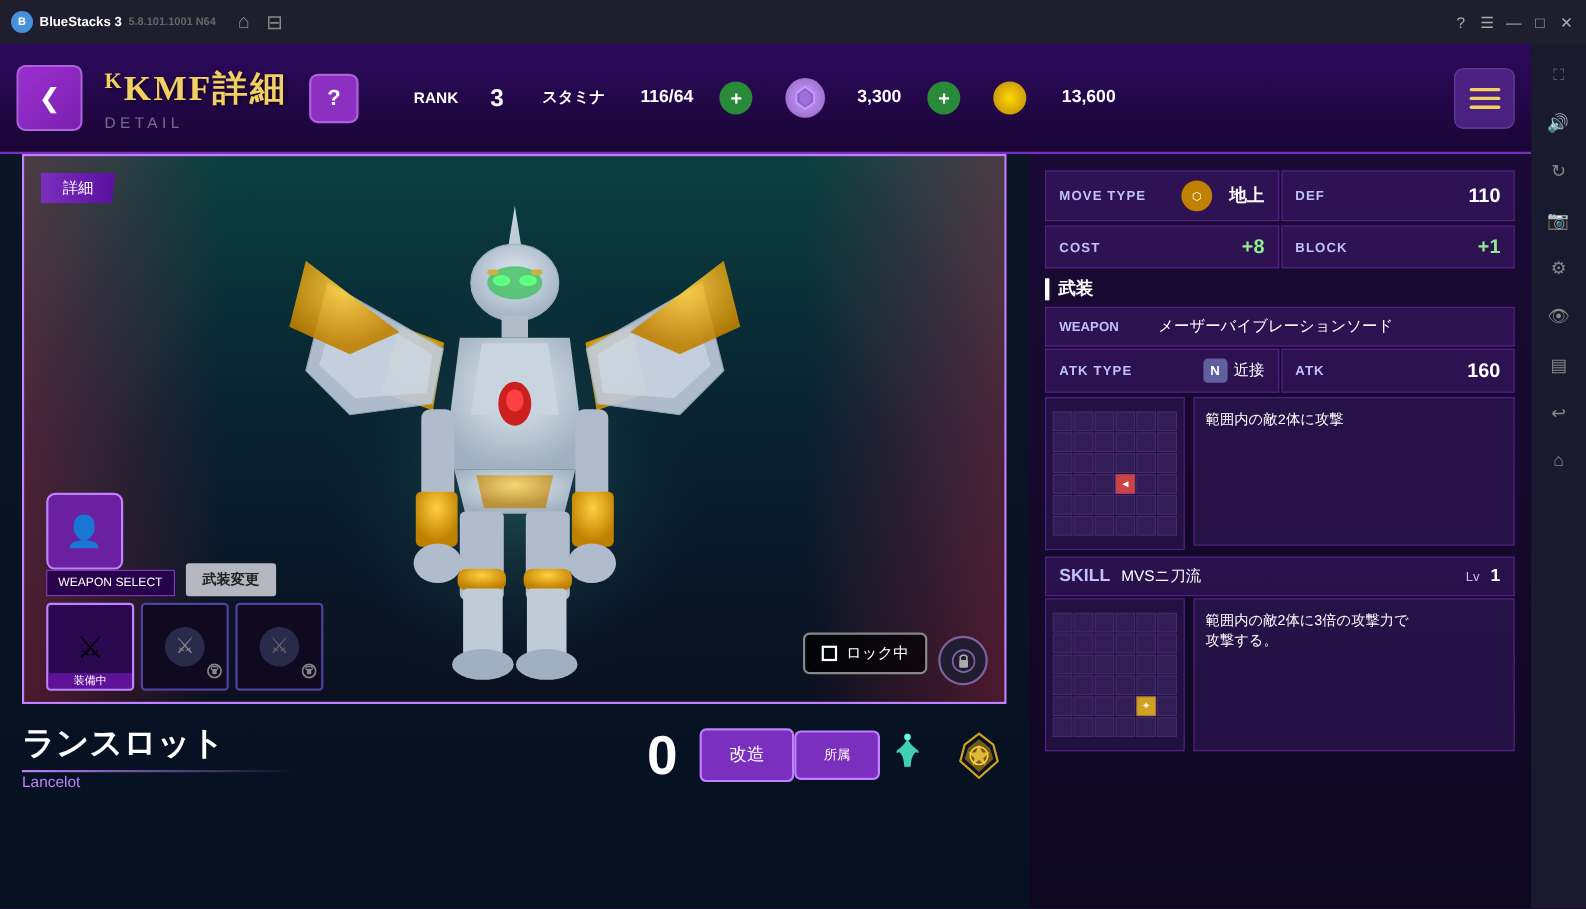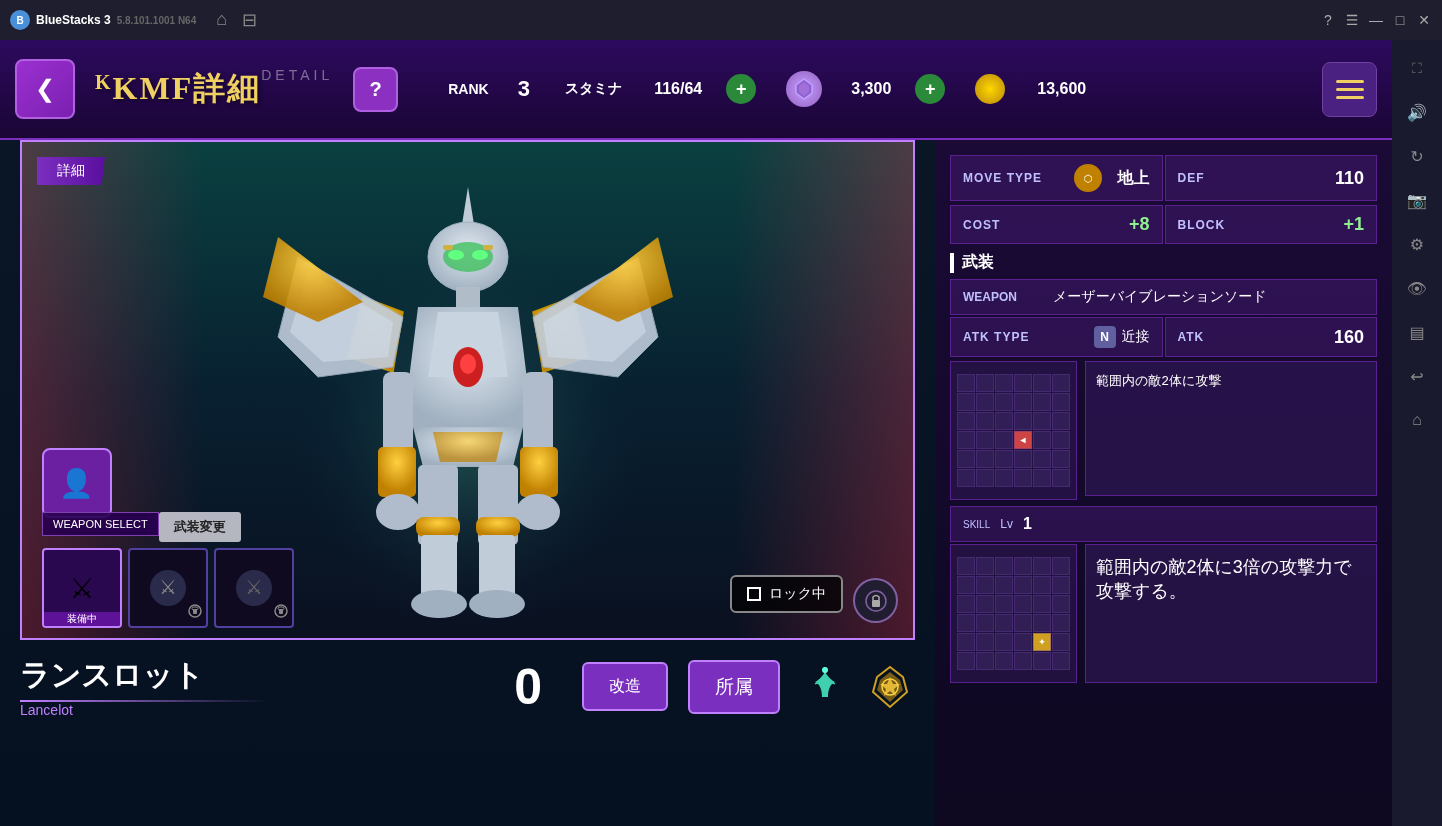--- a/index.html
+++ b/index.html
@@ -107,21 +107,21 @@
     }
     .back-btn {
       width: 60px; height: 60px;
       background: linear-gradient(135deg, #9b30d0, #7b20b0);
       border-radius: 8px;
       display: flex; align-items: center; justify-content: center;
       color: white; font-size: 24px; cursor: pointer;
       border: 2px solid #b060e0;
     }
     .title-area {
-      display: flex; flex-direction: row;
+      display: flex; flex-direction: column;
     }
     .game-title {
       font-size: 32px;
       font-weight: bold;
       color: #f0d060;
       font-family: serif;
       text-shadow: 2px 2px 4px rgba(0,0,0,0.5);
       letter-spacing: 2px;
     }
     .title-sub {
@@ -320,21 +320,20 @@
       border-radius: 50%;
       display: flex; align-items: center; justify-content: center;
       color: #ccc; font-size: 20px;
     }
 
     
     .char-info-bar {
       padding: 15px 20px;
       display: flex;
       align-items: center;
-      gap: 20px;
     }
     .char-name-jp {
       font-size: 30px;
       color: white;
       font-weight: bold;
     }
     .char-name-en {
       font-size: 14px;
       color: #c080ff;
     }
@@ -357,21 +356,21 @@
       color: white;
       font-size: 16px;
       border-radius: 6px;
       cursor: pointer;
       border: 2px solid #c080ff;
     }
     .shozoku-btn {
       background: #7b2fbe;
       padding: 12px 25px;
       color: white;
-      font-size: 19px;
+      font-size: 12px;
       border-radius: 6px;
       cursor: pointer;
       border: 2px solid #c080ff;
     }
     .faction-icons {
       display: flex; gap: 15px; align-items: center;
     }
 
     
     .right-panel {
@@ -515,22 +514,22 @@
       display: flex;
       align-items: center;
       background: rgba(80,30,130,0.4);
       border: 1px solid #5a2090;
       padding: 8px 12px;
       margin-bottom: 2px;
       gap: 10px;
     }
     .skill-label {
       color: #c0c0ff;
-      font-size: 10px;
-      font-weight: normal;
+      font-size: 16px;
+      font-weight: bold;
     }
     .skill-name {
       color: white;
       font-size: 14px;
       flex: 1;
     }
     .lv-badge {
       color: #c0c0ff;
       font-size: 12px;
     }
@@ -543,21 +542,21 @@
       display: grid;
       grid-template-columns: repeat(6, 18px);
       grid-template-rows: repeat(6, 18px);
       gap: 1px;
     }
     .skill-desc-box {
       background: rgba(50,25,90,0.6);
       border: 1px solid #5a2090;
       padding: 10px;
       color: white;
-      font-size: 18px;
+      font-size: 13px;
     }
 
     
     .faction-icon {
       width: 50px; height: 50px;
       display: flex; align-items: center; justify-content: center;
       font-size: 30px;
     }
 
     .cost-plus {
@@ -729,21 +728,21 @@
               <ellipse cx="221" cy="447" rx="28" ry="14" fill="#a0b0c0"></ellipse>
               <ellipse cx="279" cy="447" rx="28" ry="14" fill="#a0b0c0"></ellipse>
             </svg>
           </div>
 
           <div class="profile-btn" style="position:absolute; left:20px; bottom:120px; z-index:10;">
             <span>👤</span>
           </div>
 
           <div style="position:absolute; bottom:10px; left:20px; z-index:10; display:flex; flex-direction:column; gap:6px;">
-            <div style="display:flex; align-items:flex-start; ">
+            <div style="display:flex; align-items:flex-end; gap:10px;">
               <div style="background:rgba(40,0,80,0.9); padding:5px 10px; color:white; font-size:11px; border:1px solid #8040b0;">WEAPON SELECT</div>
               <div style="background:rgba(200,200,210,0.9); padding:6px 15px; color:#222; font-size:13px; font-weight:bold; border-radius:3px; cursor:pointer;">武装変更</div>
             </div>
             <div style="display:flex; gap:6px;">
 
               <div class="weapon-card equipped">
                 <div style="width:100%; height:100%; display:flex; flex-direction:column; align-items:center; justify-content:center;">
                   <div style="font-size:28px;">⚔</div>
                   <div class="equipped-label">装備中</div>
                 </div>
@@ -933,20 +932,21 @@
               <div class="grid-cell"></div>
               <div class="grid-cell"></div>
             </div>
           </div>
 
           <div class="atk-desc-box" style="flex:1;font-family:Liberation Mono, monospace;">範囲内の敵2体に攻撃</div>
         </div>
 
         <div class="skill-row">
           <span class="skill-label">SKILL</span>
+          <span class="skill-name">MVSニ刀流</span>
           <span class="lv-badge">Lv</span>
           <span class="lv-value">1</span>
         </div>
 
         <div style="display:flex; gap:8px;">
           <div style="padding:6px; background:rgba(50,25,90,0.5); border:1px solid #5a2090;">
             <div class="grid-map skill-grid-map">
               <div class="grid-cell"></div>
               <div class="grid-cell"></div>
               <div class="grid-cell"></div>

